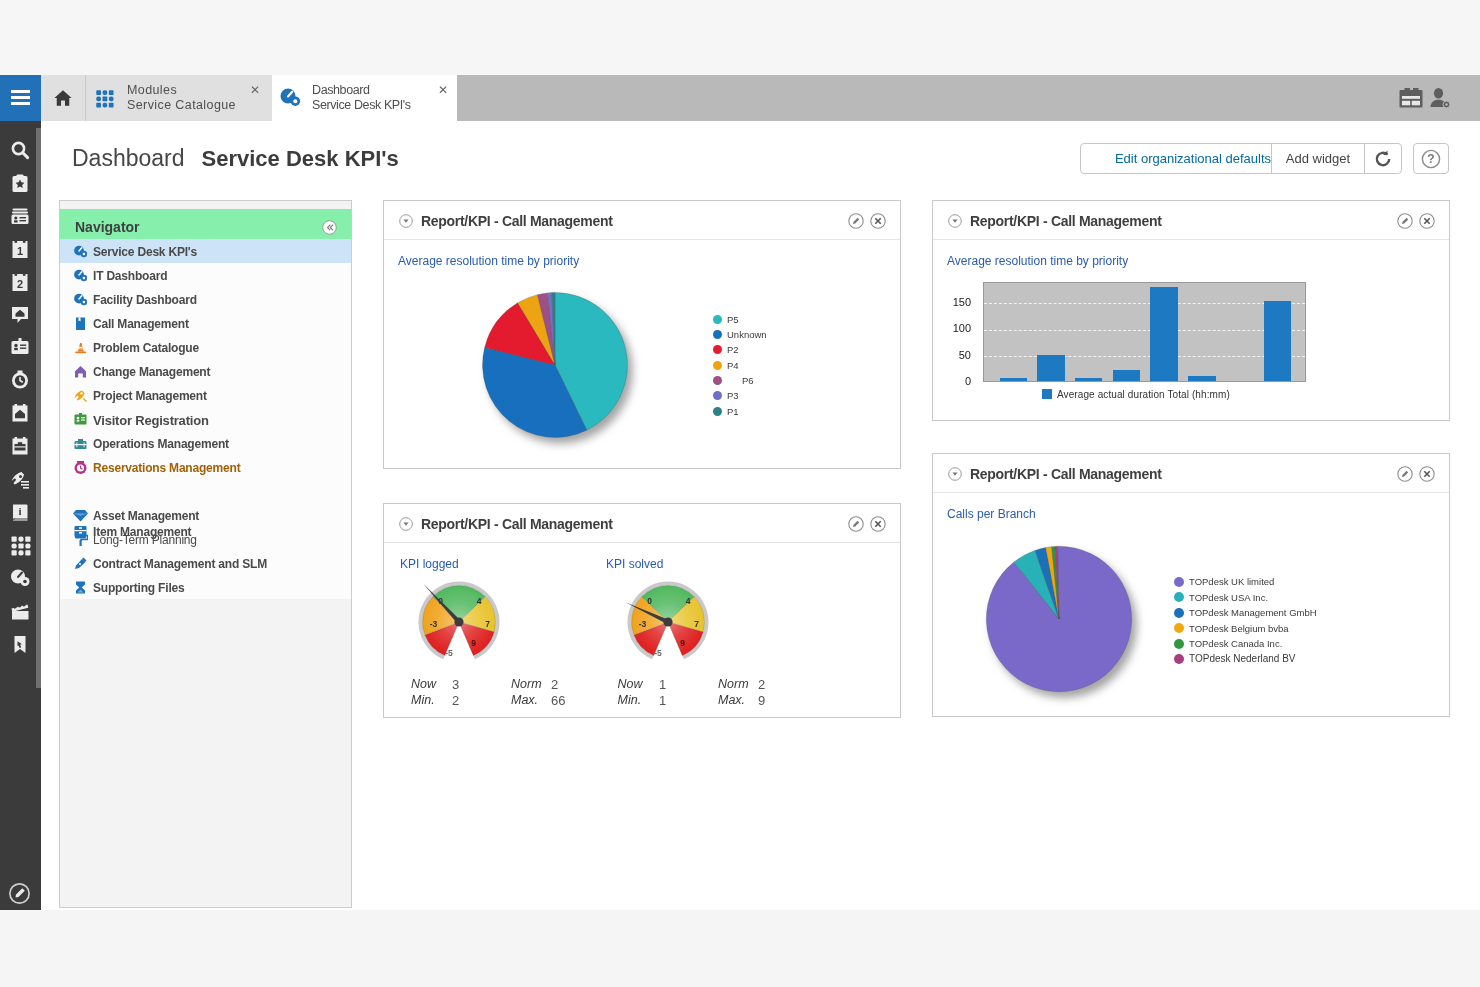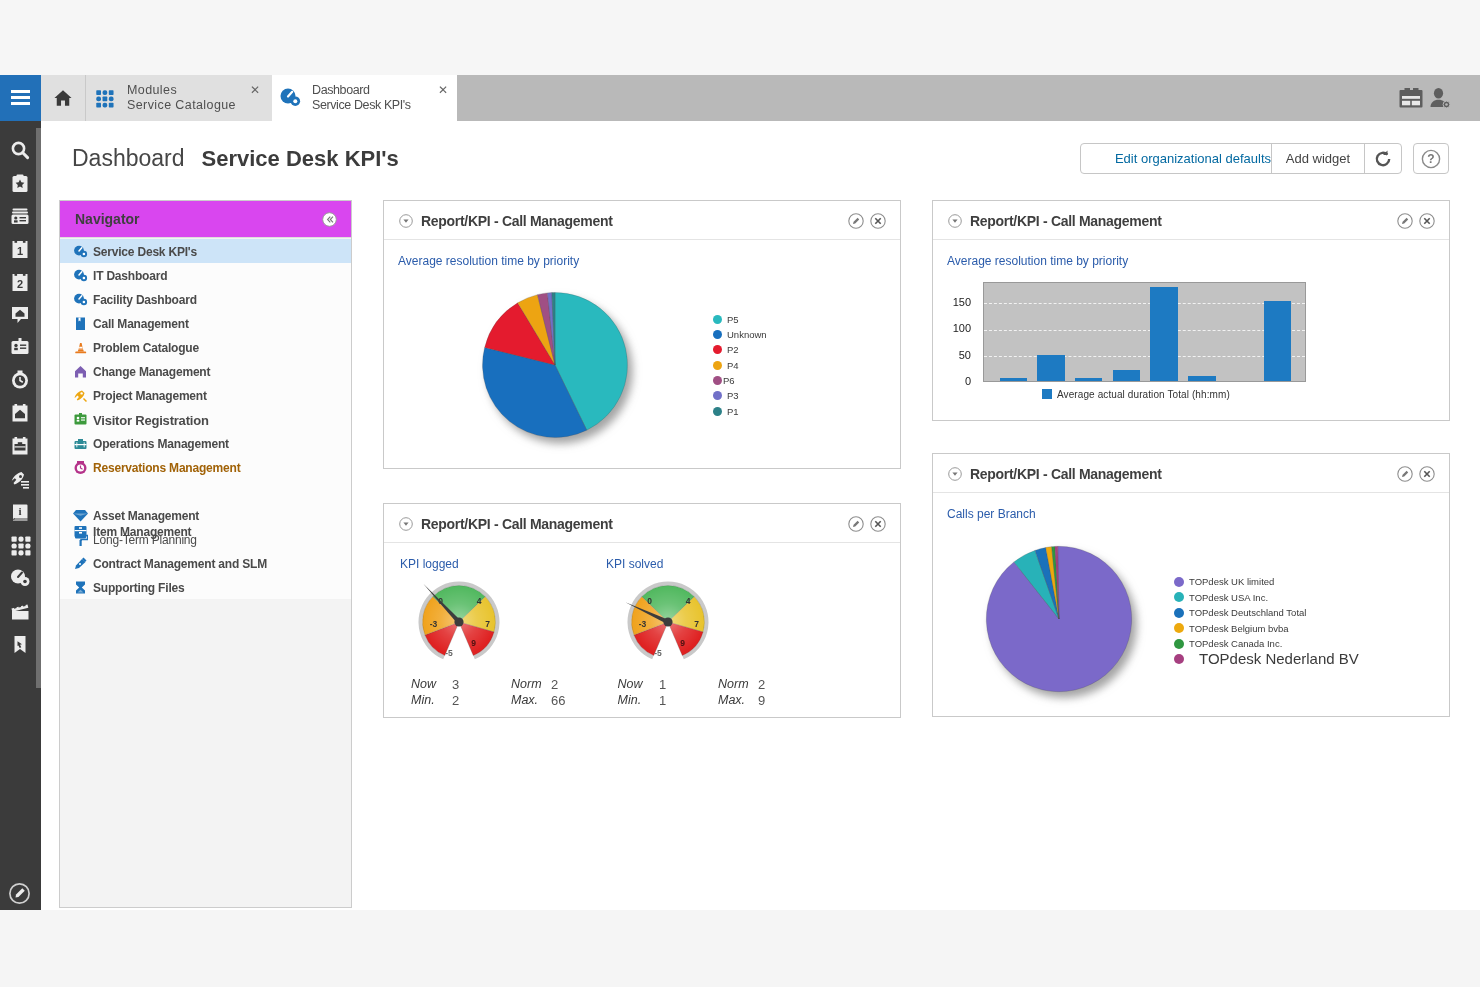--- a/index.html
+++ b/index.html
@@ -188,21 +188,21 @@
       </svg></div>
 </div>
 <div class="abs" style="left:1413px;top:143px;width:36px;height:31px;background:#fff;border:1px solid #c6c6c6;border-radius:4px">
   <div class="abs" style="left:7px;top:4.5px"><svg width="20" height="20" viewBox="0 0 20 20">
         <circle cx="10" cy="10" r="8.6" fill="none" stroke="#8a8a8a" stroke-width="1.4"></circle>
         <text x="10" y="14.2" font-size="12" font-weight="bold" fill="#777" text-anchor="middle" font-family="Liberation Sans">?</text>
       </svg></div>
 </div>
 
 <div class="abs" style="left:59px;top:200px;width:293px;height:708px;background:#f3f3f3;border:1px solid #ccc">
-  <div class="abs" style="left:0;top:0;width:291px;height:37px;background:#d946ef;border-bottom:1px solid #ddd">
+  <div class="abs" style="left:0;top:8px;width:291px;height:37px;background:#86efac;border-bottom:1px solid #ddd">
     <div class="abs" style="left:15px;top:10px;font-size:14px;font-weight:bold;color:#3f3f3f">Navigator</div>
     <svg class="abs" style="right:14px;top:11px" width="15" height="15" viewBox="0 0 15 15">
         <circle cx="7.5" cy="7.5" r="6.8" fill="#fff" stroke="#9a9a9a" stroke-width="1"></circle>
         <path d="M8.3 4.7L5.6 7.5l2.7 2.8M11 4.7L8.3 7.5l2.7 2.8" stroke="#777" stroke-width="1.1" fill="none"></path>
       </svg>
   </div>
   <div class="abs" style="left:0;top:38px;width:291px;height:360px;background:#fcfcfc"></div>
 <div style="position:absolute;left:0;top:38px;width:291px;height:24px;background:#cde4f8;">
       <svg style="position:absolute;left:13px;top:4.5px" width="15" height="15" viewBox="0 0 15 15">
         <circle cx="6" cy="6.6" r="4.9" fill="#1f73ba"></circle>
@@ -354,21 +354,21 @@
       <path d="M100.0 100.0 L29.65 82.46 A72.5 72.5 0 0 1 62.66 37.86 Z" fill="#e41b2e" stroke="rgba(70,70,70,0.45)" stroke-width="0.5"></path>
       <path d="M100.0 100.0 L62.66 37.86 A72.5 72.5 0 0 1 82.46 29.65 Z" fill="#eda412" stroke="rgba(70,70,70,0.45)" stroke-width="0.5"></path>
       <path d="M100.0 100.0 L82.46 29.65 A72.5 72.5 0 0 1 92.42 27.90 Z" fill="#a04f84" stroke="rgba(70,70,70,0.45)" stroke-width="0.5"></path>
       <path d="M100.0 100.0 L92.42 27.90 A72.5 72.5 0 0 1 96.84 27.57 Z" fill="#7170c8" stroke="rgba(70,70,70,0.45)" stroke-width="0.5"></path>
       <path d="M100.0 100.0 L96.84 27.57 A72.5 72.5 0 0 1 100.00 27.50 Z" fill="#2d8188" stroke="rgba(70,70,70,0.45)" stroke-width="0.5"></path>
     </svg>
   <div style="position:absolute;left:329px;top:111.5px;height:11px;line-height:11px"><span style="display:inline-block;width:9px;height:9px;border-radius:50%;background:#29b9be;vertical-align:middle"></span><span style="font-size:9.5px;color:#3a3a3a;vertical-align:middle;margin-left:5px">P5</span></div>
     <div style="position:absolute;left:329px;top:126.8px;height:11px;line-height:11px"><span style="display:inline-block;width:9px;height:9px;border-radius:50%;background:#186fbe;vertical-align:middle"></span><span style="font-size:9.5px;color:#3a3a3a;vertical-align:middle;margin-left:5px">Unknown</span></div>
     <div style="position:absolute;left:329px;top:142.1px;height:11px;line-height:11px"><span style="display:inline-block;width:9px;height:9px;border-radius:50%;background:#e41b2e;vertical-align:middle"></span><span style="font-size:9.5px;color:#3a3a3a;vertical-align:middle;margin-left:5px">P2</span></div>
     <div style="position:absolute;left:329px;top:157.4px;height:11px;line-height:11px"><span style="display:inline-block;width:9px;height:9px;border-radius:50%;background:#eda412;vertical-align:middle"></span><span style="font-size:9.5px;color:#3a3a3a;vertical-align:middle;margin-left:5px">P4</span></div>
-    <div style="position:absolute;left:329px;top:172.7px;height:11px;line-height:11px"><span style="display:inline-block;width:9px;height:9px;border-radius:50%;background:#a04f84;vertical-align:middle"></span><span style="font-size:9.5px;color:#3a3a3a;vertical-align:middle;margin-left:1px">P6</span></div>
+    <div style="position:absolute;left:329px;top:172.7px;height:11px;line-height:11px"><span style="display:inline-block;width:9px;height:9px;border-radius:50%;background:#a04f84;vertical-align:middle"></span><span style="font-size:9.5px;color:#3a3a3a;vertical-align:middle;margin-left:20px">P6</span></div>
     <div style="position:absolute;left:329px;top:188.0px;height:11px;line-height:11px"><span style="display:inline-block;width:9px;height:9px;border-radius:50%;background:#7170c8;vertical-align:middle"></span><span style="font-size:9.5px;color:#3a3a3a;vertical-align:middle;margin-left:5px">P3</span></div>
     <div style="position:absolute;left:329px;top:203.3px;height:11px;line-height:11px"><span style="display:inline-block;width:9px;height:9px;border-radius:50%;background:#2d8188;vertical-align:middle"></span><span style="font-size:9.5px;color:#3a3a3a;vertical-align:middle;margin-left:5px">P1</span></div>
 </div>
 
 <div class="abs" style="left:932px;top:200px;width:518px;height:221px;background:#fff;border:1px solid #c9c9c9">
 <div style="position:absolute;left:0;top:0;width:516px;height:39px;border-bottom:1px solid #e4e4e4">
 <svg style="position:absolute;left:15px;top:12.5px" width="14" height="14" viewBox="0 0 14 14">
         <circle cx="7" cy="7" r="6.3" fill="#fff" stroke="#9a9a9a" stroke-width="1"></circle>
         <path d="M4.4 5.6h5.2L7 8.8z" fill="#777"></path>
       </svg>
@@ -507,17 +507,17 @@
   <svg class="abs" style="left:26px;top:65px;filter:drop-shadow(5px 6px 4px rgba(90,90,90,0.55))" width="200" height="200" viewBox="0 0 200 200">
       <path d="M100.0 100.0 L98.73 27.31 A72.7 72.7 0 1 1 54.94 42.95 Z" fill="#7b69c9" stroke="rgba(70,70,70,0.45)" stroke-width="0.5"></path>
       <path d="M100.0 100.0 L54.94 42.95 A72.7 72.7 0 0 1 75.97 31.39 Z" fill="#28b2b8" stroke="rgba(70,70,70,0.45)" stroke-width="0.5"></path>
       <path d="M100.0 100.0 L75.97 31.39 A72.7 72.7 0 0 1 86.75 28.52 Z" fill="#1a71ba" stroke="rgba(70,70,70,0.45)" stroke-width="0.5"></path>
       <path d="M100.0 100.0 L86.75 28.52 A72.7 72.7 0 0 1 92.65 27.67 Z" fill="#eda90e" stroke="rgba(70,70,70,0.45)" stroke-width="0.5"></path>
       <path d="M100.0 100.0 L92.65 27.67 A72.7 72.7 0 0 1 95.94 27.41 Z" fill="#2f9740" stroke="rgba(70,70,70,0.45)" stroke-width="0.5"></path>
       <path d="M100.0 100.0 L95.94 27.41 A72.7 72.7 0 0 1 98.73 27.31 Z" fill="#a63f80" stroke="rgba(70,70,70,0.45)" stroke-width="0.5"></path>
     </svg>
   <div style="position:absolute;left:241px;top:121.0px;height:11px;line-height:11px"><span style="display:inline-block;width:10px;height:10px;border-radius:50%;background:#7b69c9;vertical-align:middle"></span><span style="font-size:9.5px;color:#3a3a3a;vertical-align:middle;margin-left:5px">TOPdesk UK limited</span></div>
     <div style="position:absolute;left:241px;top:136.4px;height:11px;line-height:11px"><span style="display:inline-block;width:10px;height:10px;border-radius:50%;background:#28b2b8;vertical-align:middle"></span><span style="font-size:9.5px;color:#3a3a3a;vertical-align:middle;margin-left:5px">TOPdesk USA Inc.</span></div>
-    <div style="position:absolute;left:241px;top:151.9px;height:11px;line-height:11px"><span style="display:inline-block;width:10px;height:10px;border-radius:50%;background:#1a71ba;vertical-align:middle"></span><span style="font-size:9.5px;color:#3a3a3a;vertical-align:middle;margin-left:5px">TOPdesk Deutschland Total</span></div>
+    <div style="position:absolute;left:241px;top:151.9px;height:11px;line-height:11px"><span style="display:inline-block;width:10px;height:10px;border-radius:50%;background:#1a71ba;vertical-align:middle"></span><span style="font-size:9.5px;color:#3a3a3a;vertical-align:middle;margin-left:5px">TOPdesk Management GmbH</span></div>
     <div style="position:absolute;left:241px;top:167.3px;height:11px;line-height:11px"><span style="display:inline-block;width:10px;height:10px;border-radius:50%;background:#eda90e;vertical-align:middle"></span><span style="font-size:9.5px;color:#3a3a3a;vertical-align:middle;margin-left:5px">TOPdesk Belgium bvba</span></div>
     <div style="position:absolute;left:241px;top:182.8px;height:11px;line-height:11px"><span style="display:inline-block;width:10px;height:10px;border-radius:50%;background:#2f9740;vertical-align:middle"></span><span style="font-size:9.5px;color:#3a3a3a;vertical-align:middle;margin-left:5px">TOPdesk Canada Inc.</span></div>
-    <div style="position:absolute;left:241px;top:198.2px;height:11px;line-height:11px"><span style="display:inline-block;width:10px;height:10px;border-radius:50%;background:#a63f80;vertical-align:middle"></span><span style="font-size:15px;color:#3a3a3a;vertical-align:middle;margin-left:15px">TOPdesk Nederland BV</span></div>
+    <div style="position:absolute;left:241px;top:198.2px;height:11px;line-height:11px"><span style="display:inline-block;width:10px;height:10px;border-radius:50%;background:#a63f80;vertical-align:middle"></span><span style="font-size:10px;color:#3a3a3a;vertical-align:middle;margin-left:5px">TOPdesk Nederland BV</span></div>
 </div>
 
 </body></html>

